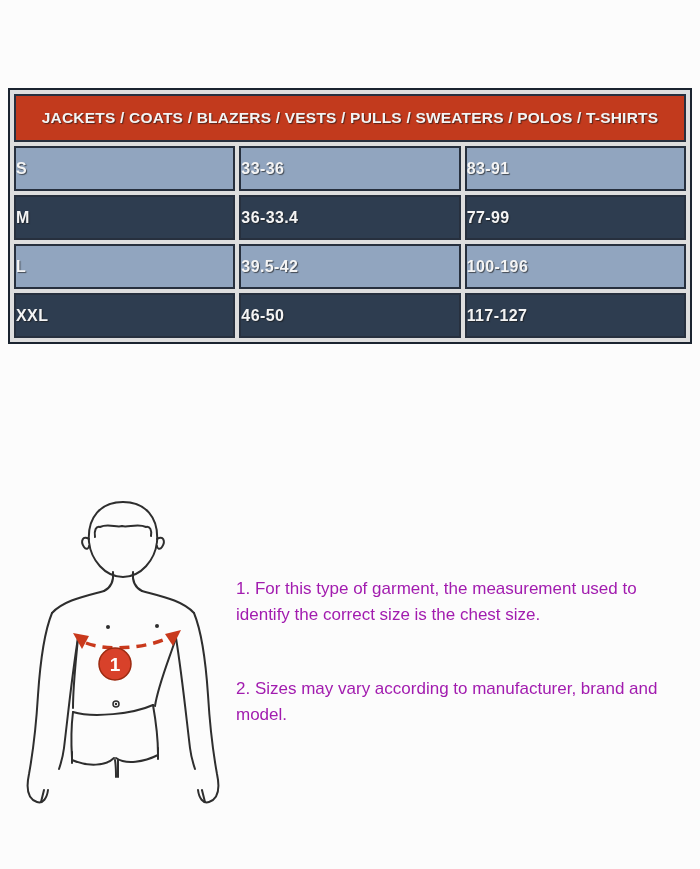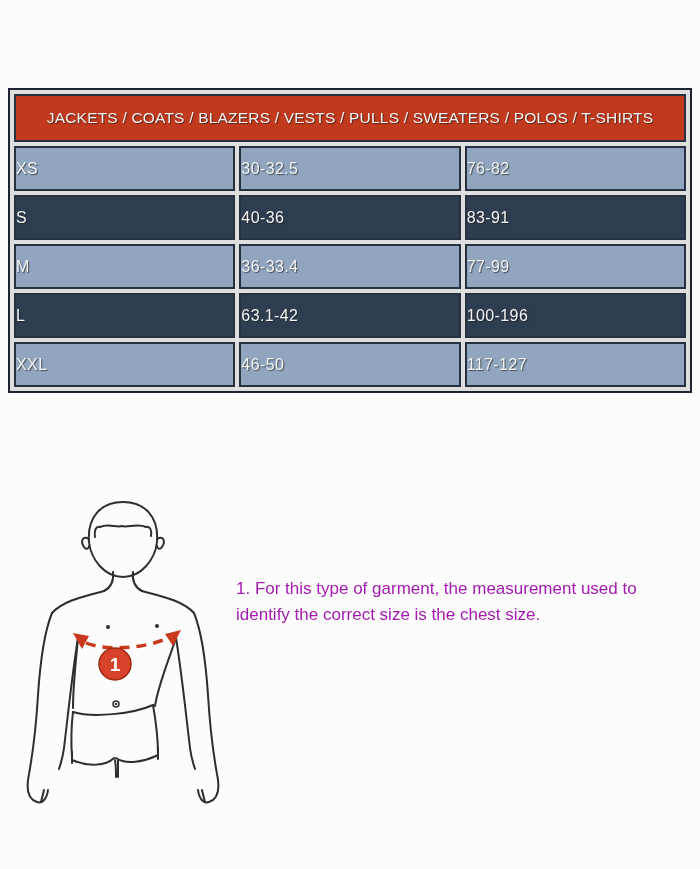--- a/index.html
+++ b/index.html
@@ -18,21 +18,21 @@
     table-layout: fixed;
     border-collapse: separate;
     border-spacing: 4px;
     background: #dedede;
     border: 2px solid #1b2430;
   }
   table.size-table th, table.size-table td {
     border: 2px solid #27303e;
     vertical-align: middle;
     color: #f4f4f4;
-    font-weight: normal;
+    font-weight: bold;
     text-shadow: 1px 1px 1px rgba(25,25,25,.65);
     overflow: hidden;
   }
   .title-cell {
     background: #c23a1d;
     height: 48px;
     font-size: 15.5px;
     letter-spacing: .2px;
     white-space: nowrap;
   }
@@ -67,37 +67,32 @@
 
 <div class="table-wrap">
   <table class="size-table">
     <thead>
       <tr>
         <th colspan="3" class="title-cell">JACKETS / COATS / BLAZERS / VESTS / PULLS / SWEATERS / POLOS / T-SHIRTS</th>
       </tr>
     </thead>
     <tbody>
       <tr>
-        <td>XS</td>
-        <td>30-32.5</td>
-        <td>76-82</td>
-      </tr>
-      <tr>
         <td>S</td>
-        <td>40-36</td>
+        <td>33-36</td>
         <td>83-91</td>
       </tr>
       <tr>
         <td>M</td>
         <td>36-33.4</td>
         <td>77-99</td>
       </tr>
       <tr>
         <td>L</td>
-        <td>63.1-42</td>
+        <td>39.5-42</td>
         <td>100-196</td>
       </tr>
       <tr>
         <td>XXL</td>
         <td>46-50</td>
         <td>117-127</td>
       </tr>
     </tbody>
   </table>
 </div>
@@ -156,13 +151,14 @@
 
     <g>
       <circle cx="97" cy="174" r="16" fill="#d8412a" stroke="#9c2a10" stroke-width="1.5"></circle>
       <text x="97" y="181" text-anchor="middle" font-size="19" font-weight="bold" fill="#ffffff" font-family="Liberation Sans, sans-serif">1</text>
     </g>
   </svg>
 </div>
 
 <div class="notes">
   <p class="note">1. For this type of garment, the measurement used to identify the correct size is the chest size.</p>
+  <p class="note">2. Sizes may vary according to manufacturer, brand and model.</p>
 </div>
 
 </body></html>

